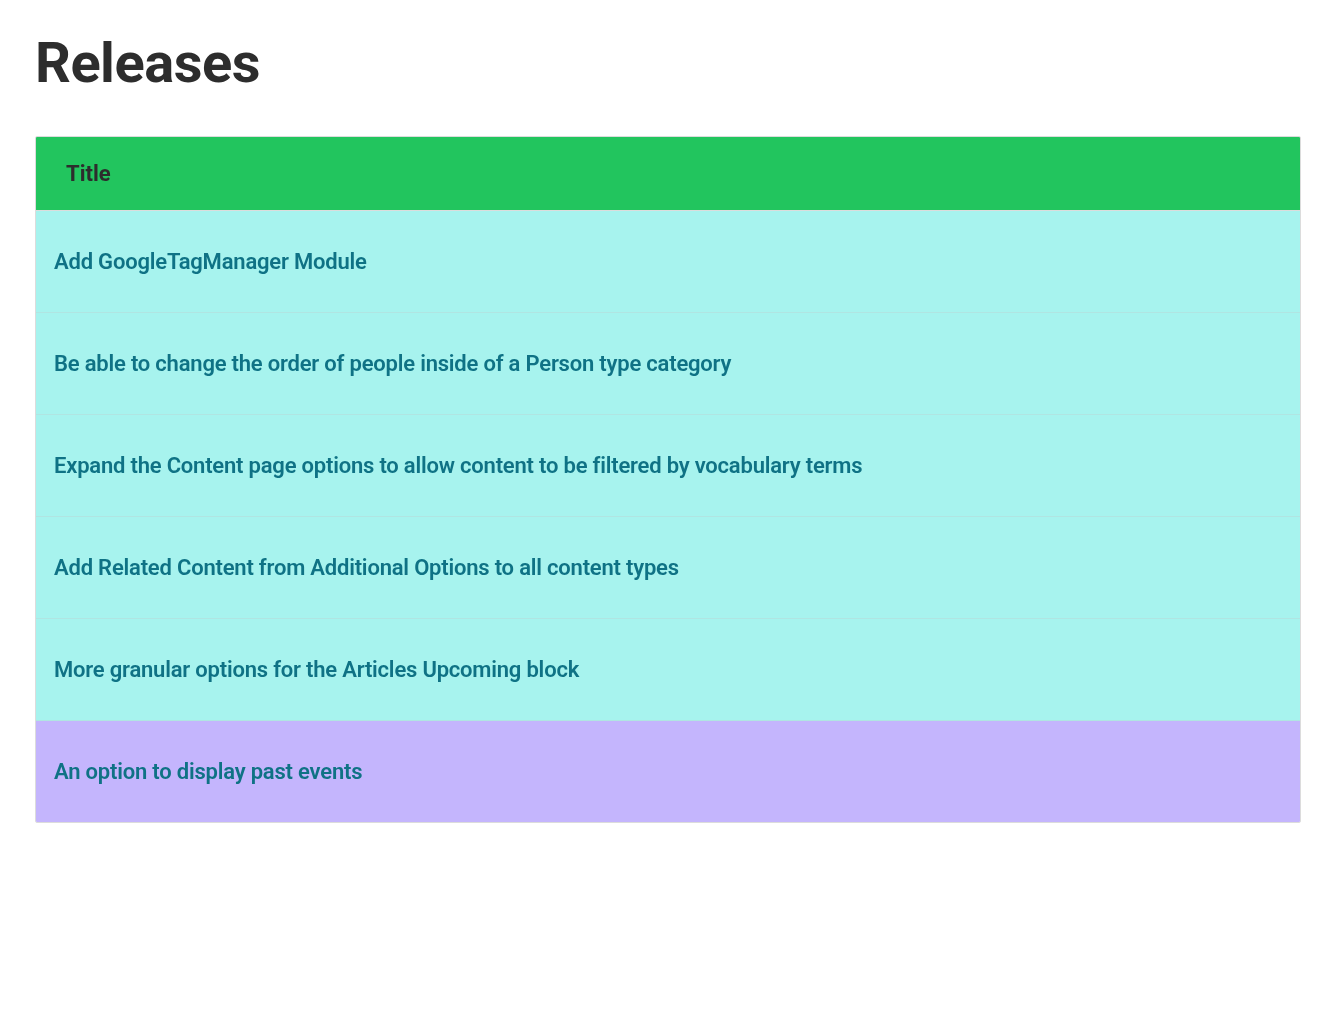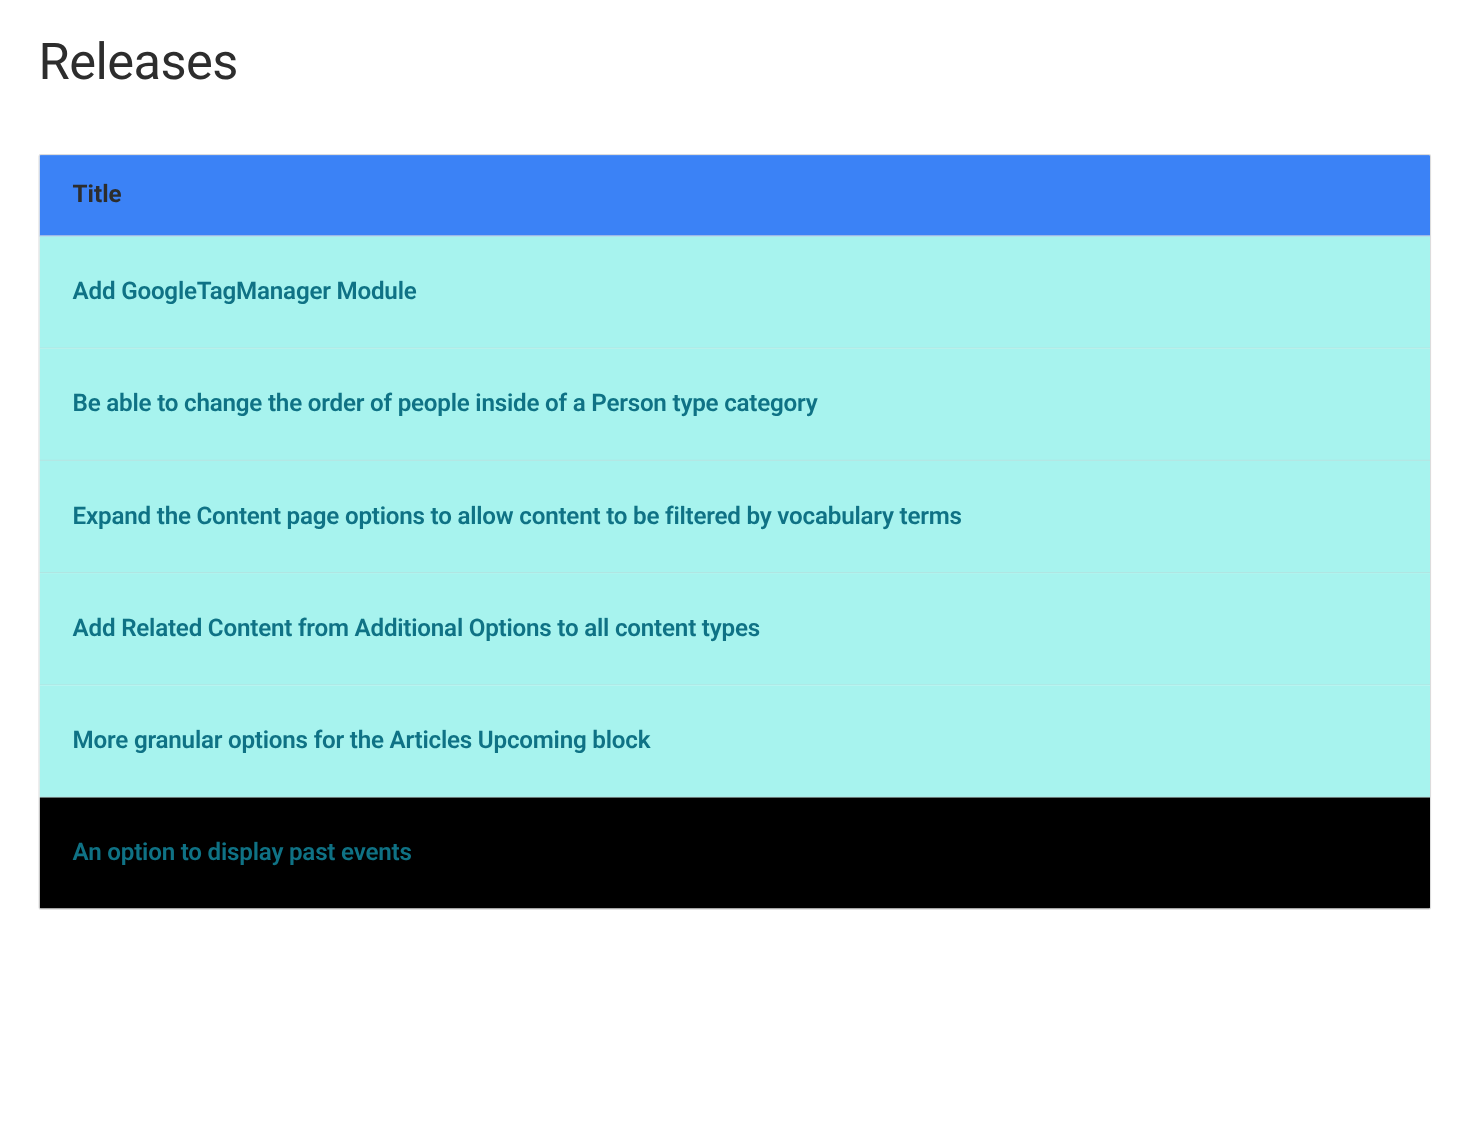--- a/index.html
+++ b/index.html
@@ -8,57 +8,57 @@
       box-sizing: border-box;
     }
     
     body {
       font-family: -apple-system, BlinkMacSystemFont, 'Segoe UI', Roboto, Helvetica, Arial, sans-serif;
       background: #ffffff;
       padding: 30px 35px;
     }
     
     .page-title {
-      font-size: 46px;
-      font-weight: 400;
+      font-size: 56px;
+      font-weight: 700;
       color: #2d2d2d;
-      margin-bottom: 56px;
+      margin-bottom: 40px;
       letter-spacing: -0.5px;
     }
     
     .releases-table {
       width: 100%;
       border: 1px solid #dcdcdc;
       border-radius: 2px;
       overflow: hidden;
     }
     
     .table-header {
-      background: #3b82f6;
+      background: #22c55e;
       border-bottom: 1px solid #dcdcdc;
       padding: 24px 30px;
     }
     
     .table-header-title {
       font-size: 22px;
       font-weight: 700;
       color: #2d2d2d;
     }
     
     .table-row {
-      padding: 38px 30px;
+      padding: 38px 18px;
       border-bottom: 1px solid rgba(200, 200, 200, 0.3);
     }
     
     .table-row.highlighted {
       background: #a7f3ee;
     }
     
     .table-row.normal {
-      background: #000000;
+      background: #c4b5fd;
     }
     
     .table-row:last-child {
       border-bottom: none;
     }
     
     .row-link {
       font-size: 22px;
       font-weight: 600;
       color: #0f7285;

